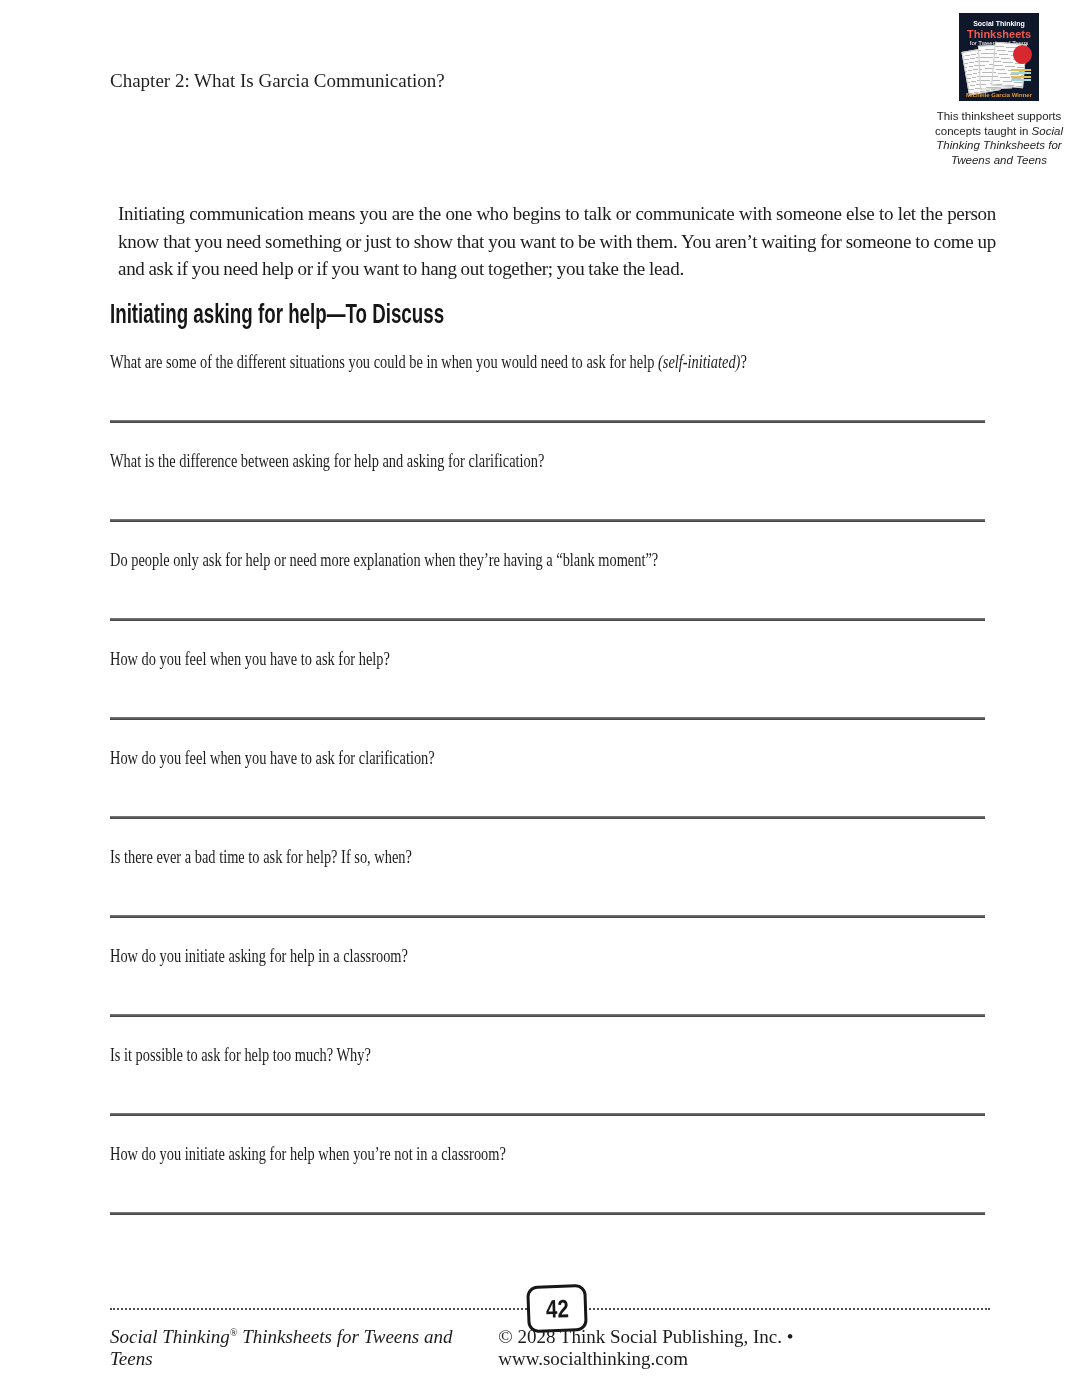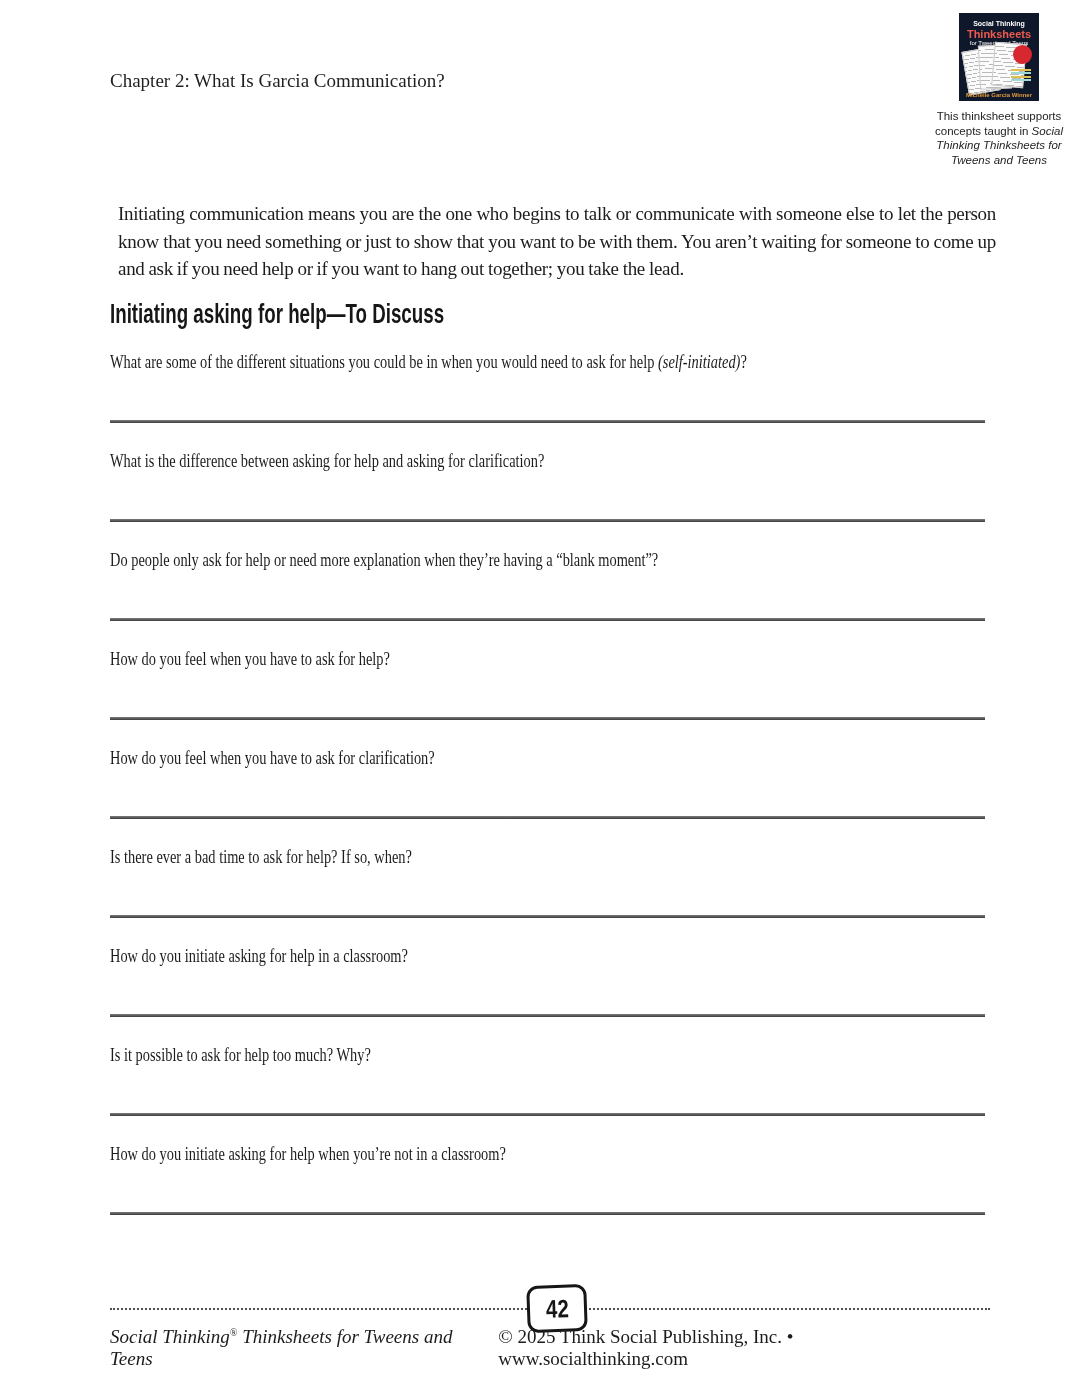--- a/index.html
+++ b/index.html
@@ -167,16 +167,16 @@
   </div>
 
   <div class="footer-dotted"></div>
 
   <div class="page-num-box">
     <span class="marker marker-inner">42</span>
   </div>
 
   <div class="footer-row">
     <div class="footer-left"><span>Social Thinking</span><sup>®</sup><span> Thinksheets for Tweens and Teens</span></div>
-    <div class="footer-right">© 2025 Think Social Publishing, Inc. • www.socialthinking.com</div>
+    <div class="footer-right">© 2028 Think Social Publishing, Inc. • www.socialthinking.com</div>
   </div>
 
 </div>
 
 </body></html>

